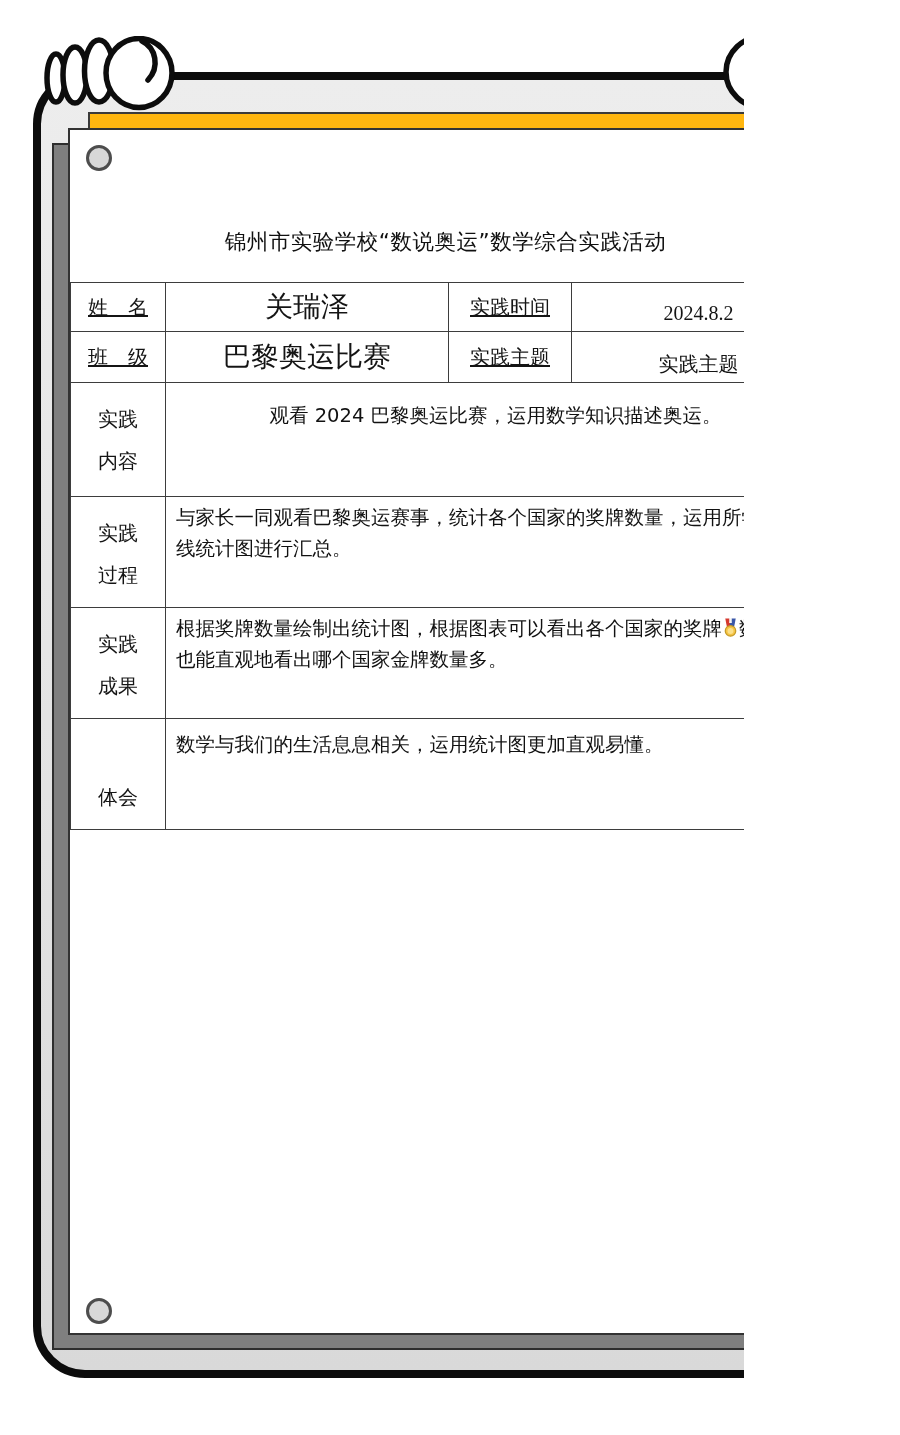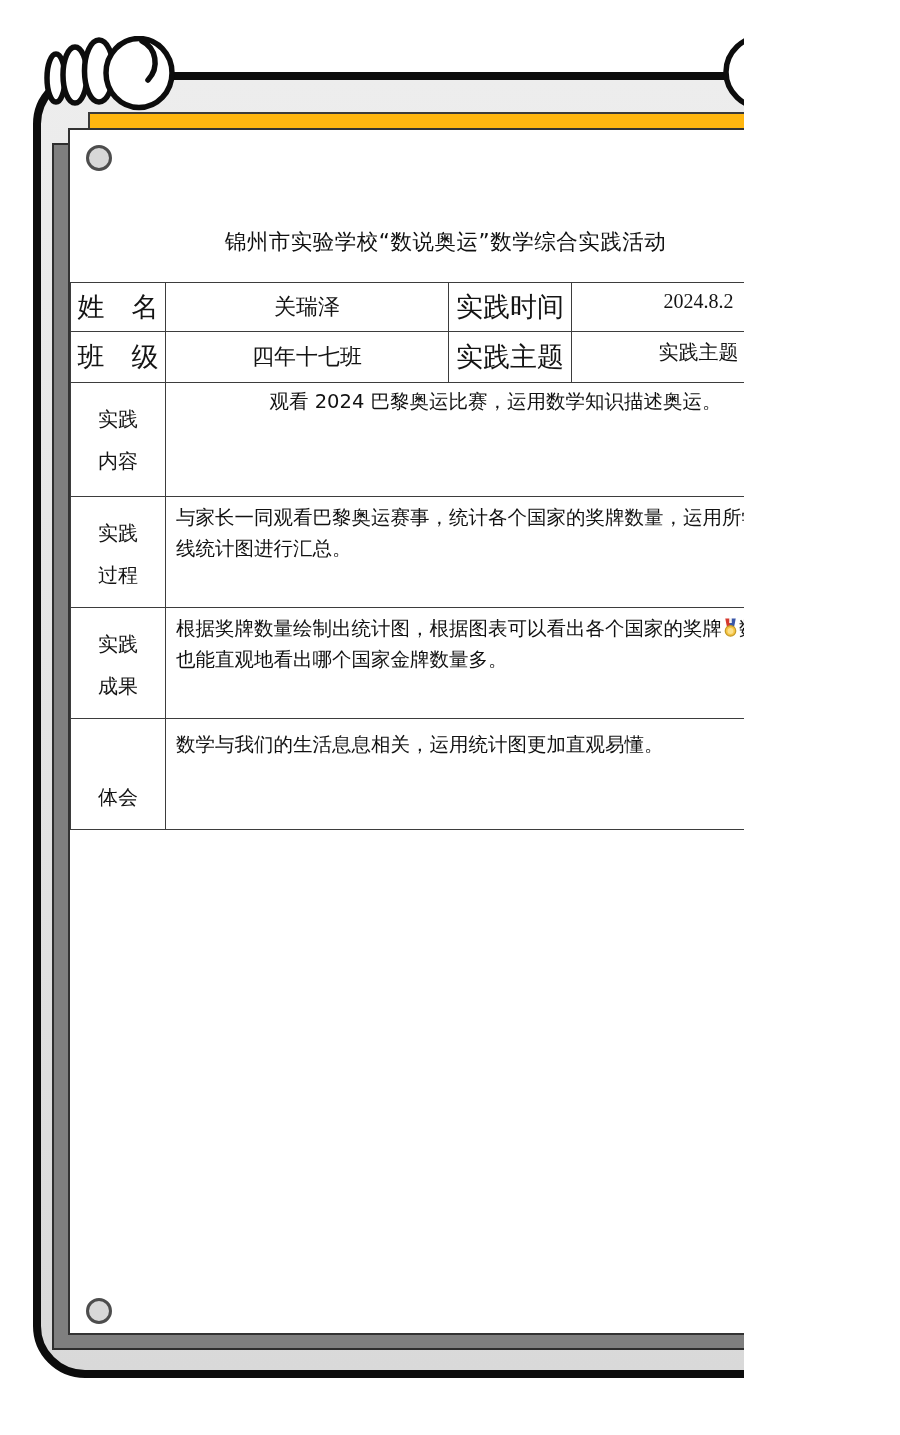--- a/index.html
+++ b/index.html
@@ -40,32 +40,32 @@
     position:absolute; top:97px; left:0; width:100%;
     text-align:center; font-size:21.5px; line-height:30px; color:#101010;
     letter-spacing:0.5px;
   }
 
   table.form {
     position:absolute; top:152px; left:0; width:100%;
     border-collapse:collapse; table-layout:fixed;
   }
   table.form td { border:1.5px solid #3d3d3d; overflow:hidden; }
-  .lab  { text-align:center; vertical-align:middle; font-size:27px; }
-  .val-mid { text-align:center; vertical-align:middle; font-size:22px; }
-  .val-top { text-align:center; vertical-align:top; padding-top:7px; font-size:20px; }
+  .lab  { text-align:center; vertical-align:middle; font-size:20px;text-decoration:underline; }
+  .val-mid { text-align:center; vertical-align:middle; font-size:28px; }
+  .val-top { text-align:center; vertical-align:top; padding-top:19px; font-size:20px; }
   .serif   { font-family:"Liberation Serif","DejaVu Serif",serif; font-size:20px; }
   .seclab  { vertical-align:top; text-align:center; font-size:20px; padding-top:23px; }
   .seclab span { display:block; height:26px; line-height:26px; }
   .seclab span + span { margin-top:16px; }
   .content {
     vertical-align:top; font-size:19.5px; line-height:31px;
     padding:5px 10px 0 10px; text-align:left; color:#111;
   }
-  .content.center { text-align:center; padding-top:3px; }
+  .content.center { text-align:center; padding-top:17px; }
   .content.low { padding-top:10px; }
   .medal { display:inline-block; width:15px; height:19px; vertical-align:-2px; margin:0 1px; }
 
   
   .deco { position:absolute; }
 </style>
 </head>
 <body>
 
 <div class="stage">
@@ -91,21 +91,21 @@
       </colgroup>
       <tbody>
           <tr style="height:49px">
         <td class="lab">姓　名</td>
         <td class="val-mid">关瑞泽</td>
         <td class="lab">实践时间</td>
         <td class="val-top serif">2024.8.2</td>
       </tr>
       <tr style="height:51px">
         <td class="lab">班　级</td>
-        <td class="val-mid">四年十七班</td>
+        <td class="val-mid">巴黎奥运比赛</td>
         <td class="lab">实践主题</td>
         <td class="val-top">实践主题</td>
       </tr>
       <tr style="height:114px">
         <td class="seclab">
           <span>实践</span>
           <span>内容</span>
         </td>
         <td class="content center" colspan="3">观看 2024 巴黎奥运比赛，运用数学知识描述奥运。</td>
       </tr>

